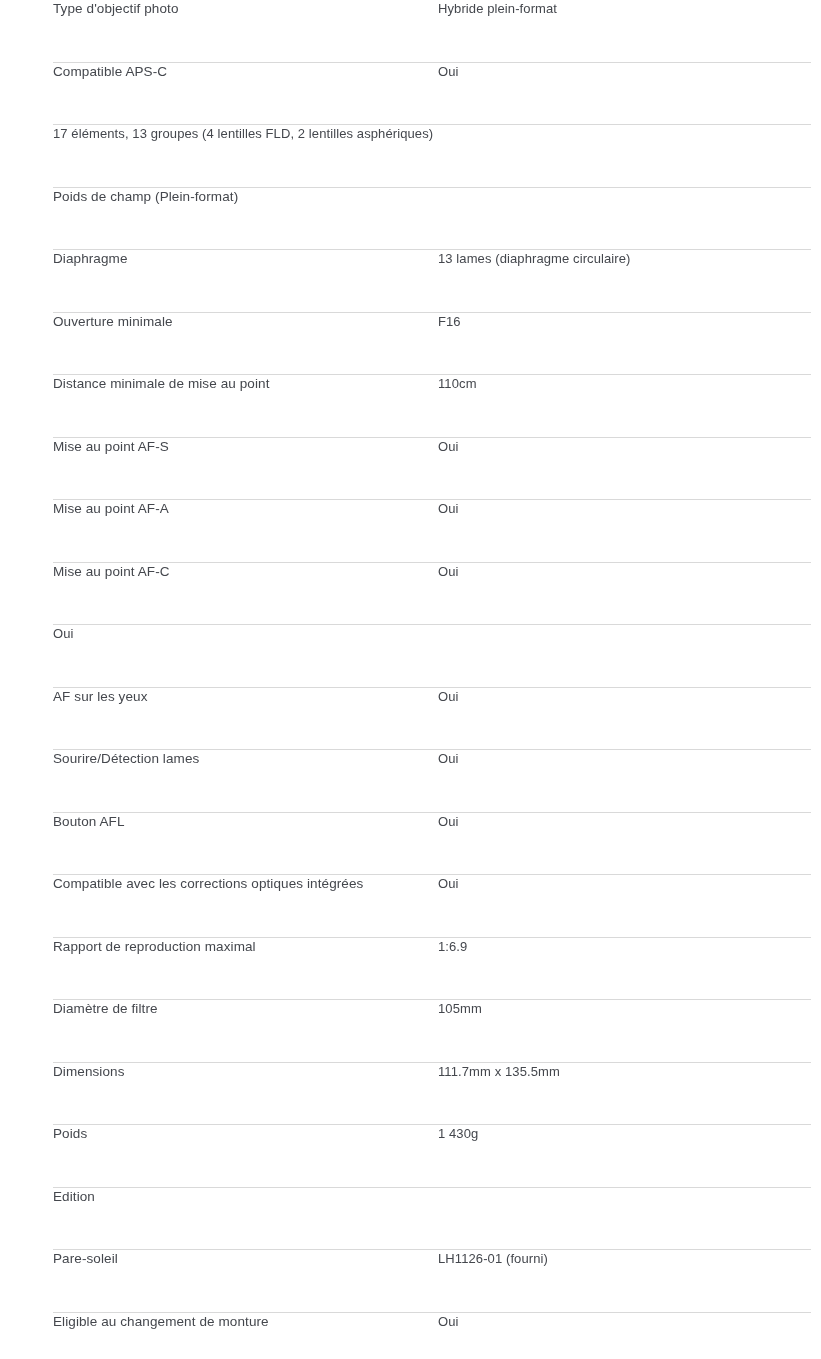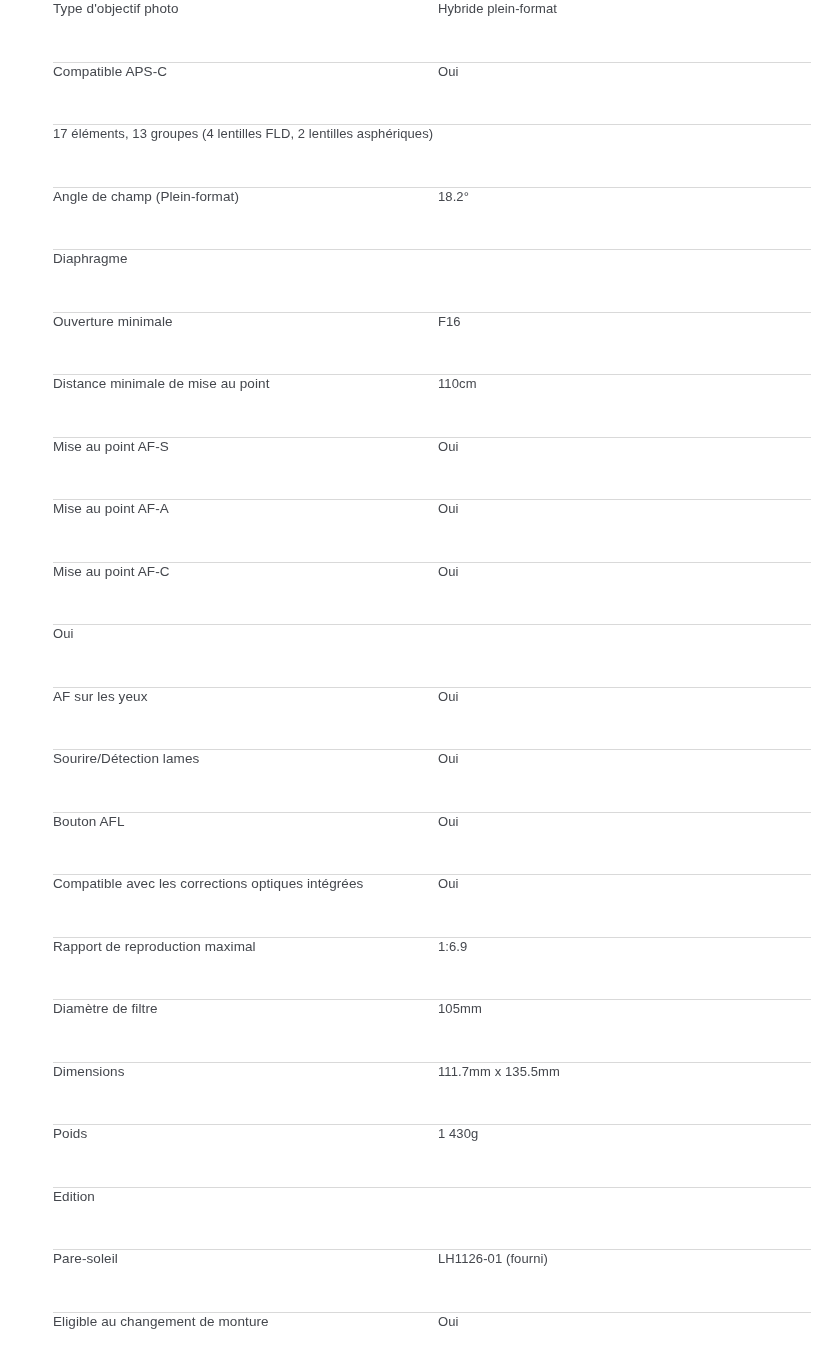--- a/index.html
+++ b/index.html
@@ -73,25 +73,25 @@
       <div class="spec-value">Hybride plein-format</div>
     </div>
     <div class="spec-row">
       <div class="spec-label">Compatible APS-C</div>
       <div class="spec-value">Oui</div>
     </div>
     <div class="spec-row">
       <div class="spec-value">17 éléments, 13 groupes (4 lentilles FLD, 2 lentilles asphériques)</div>
     </div>
     <div class="spec-row">
-      <div class="spec-label">Angle de champ (Plein-format)</div>
-      <div class="spec-value">18.2°</div>
+      <div class="spec-label">Poids de champ (Plein-format)</div>
     </div>
     <div class="spec-row">
       <div class="spec-label">Diaphragme</div>
+      <div class="spec-value">13 lames (diaphragme circulaire)</div>
     </div>
     <div class="spec-row">
       <div class="spec-label">Ouverture minimale</div>
       <div class="spec-value">F16</div>
     </div>
     <div class="spec-row">
       <div class="spec-label">Distance minimale de mise au point</div>
       <div class="spec-value">110cm</div>
     </div>
     <div class="spec-row">

